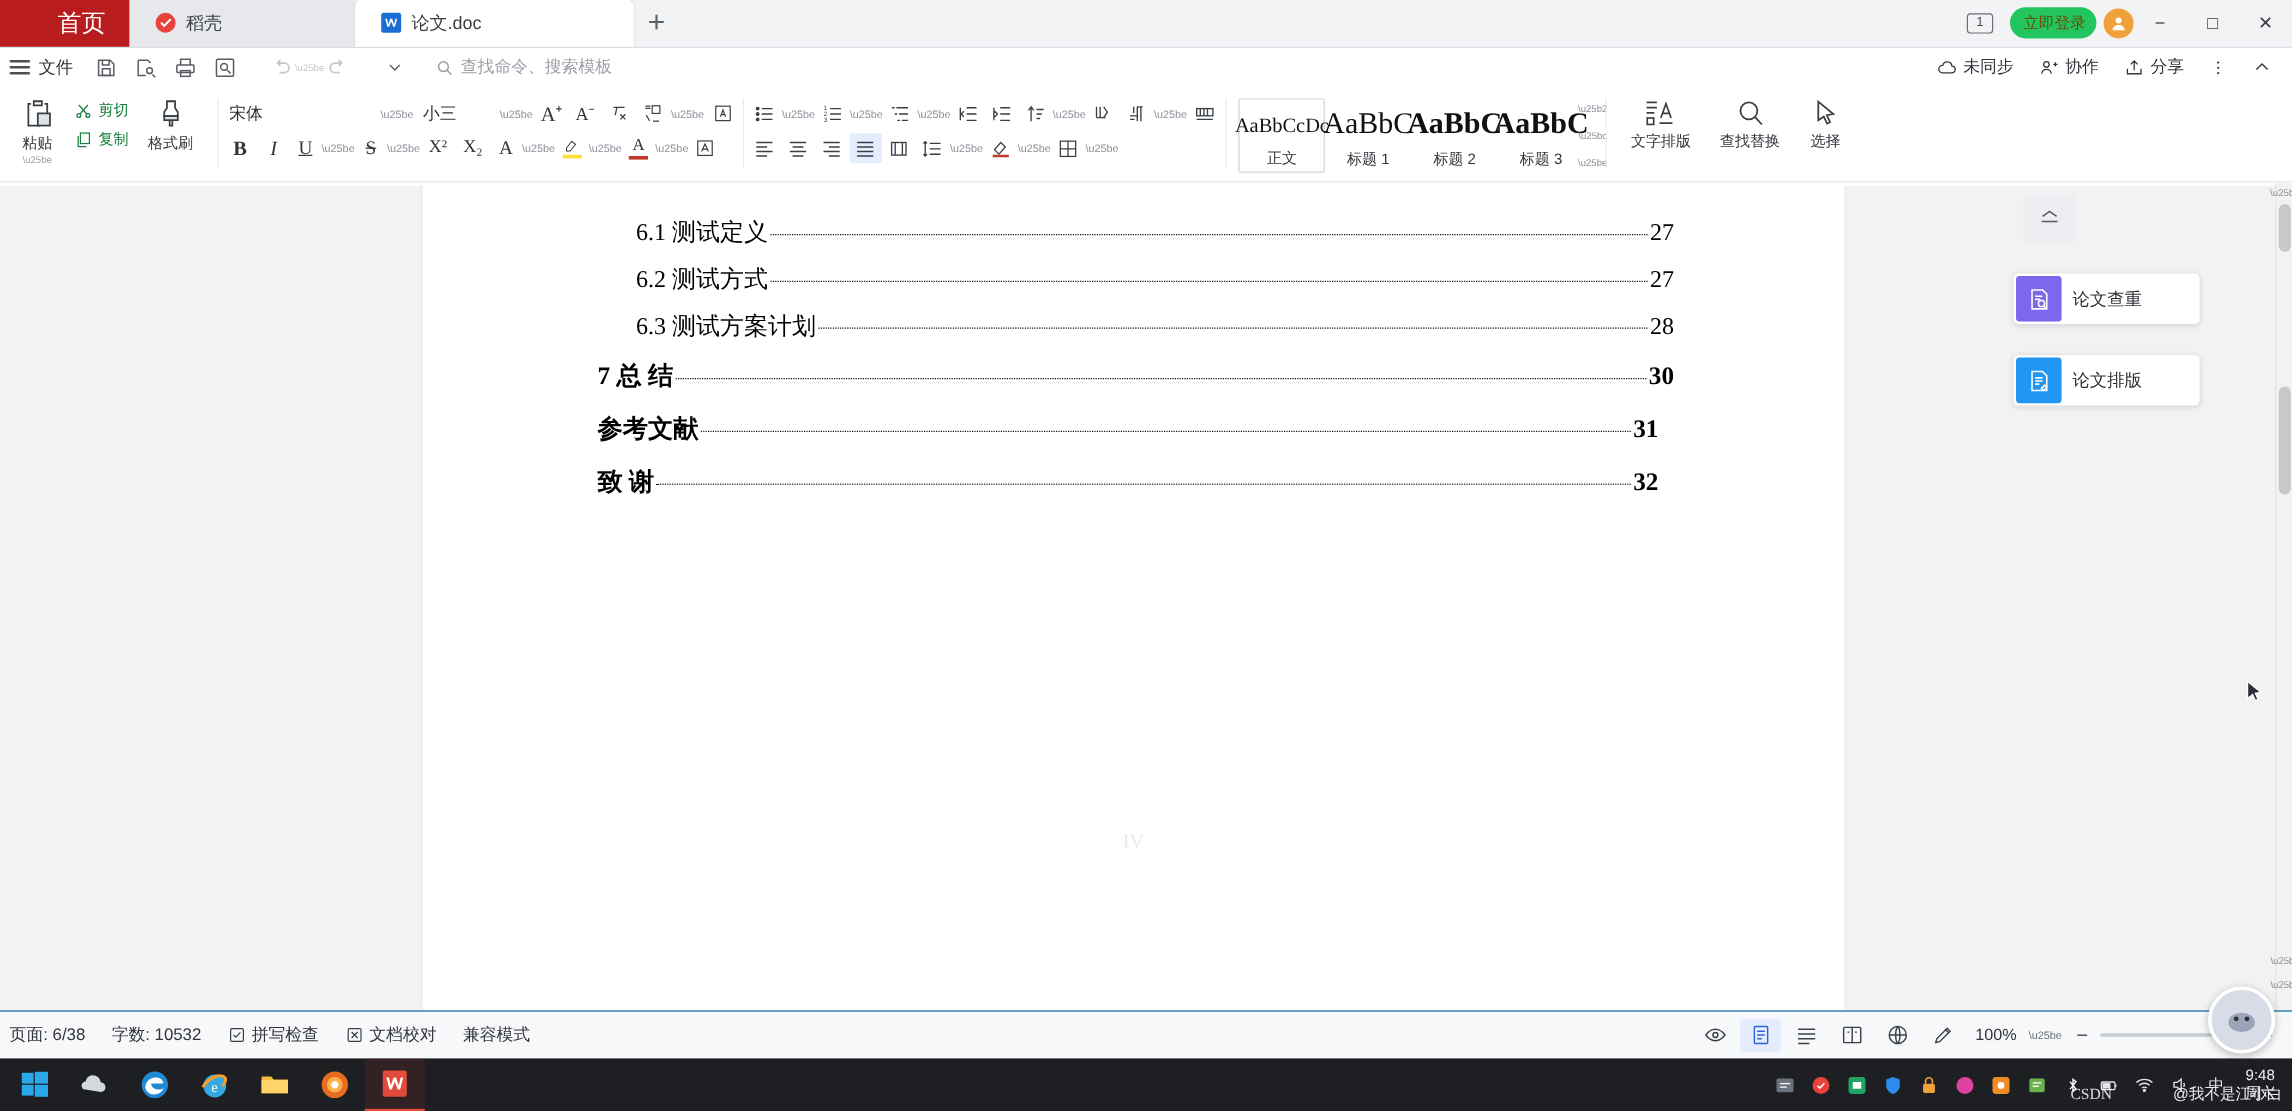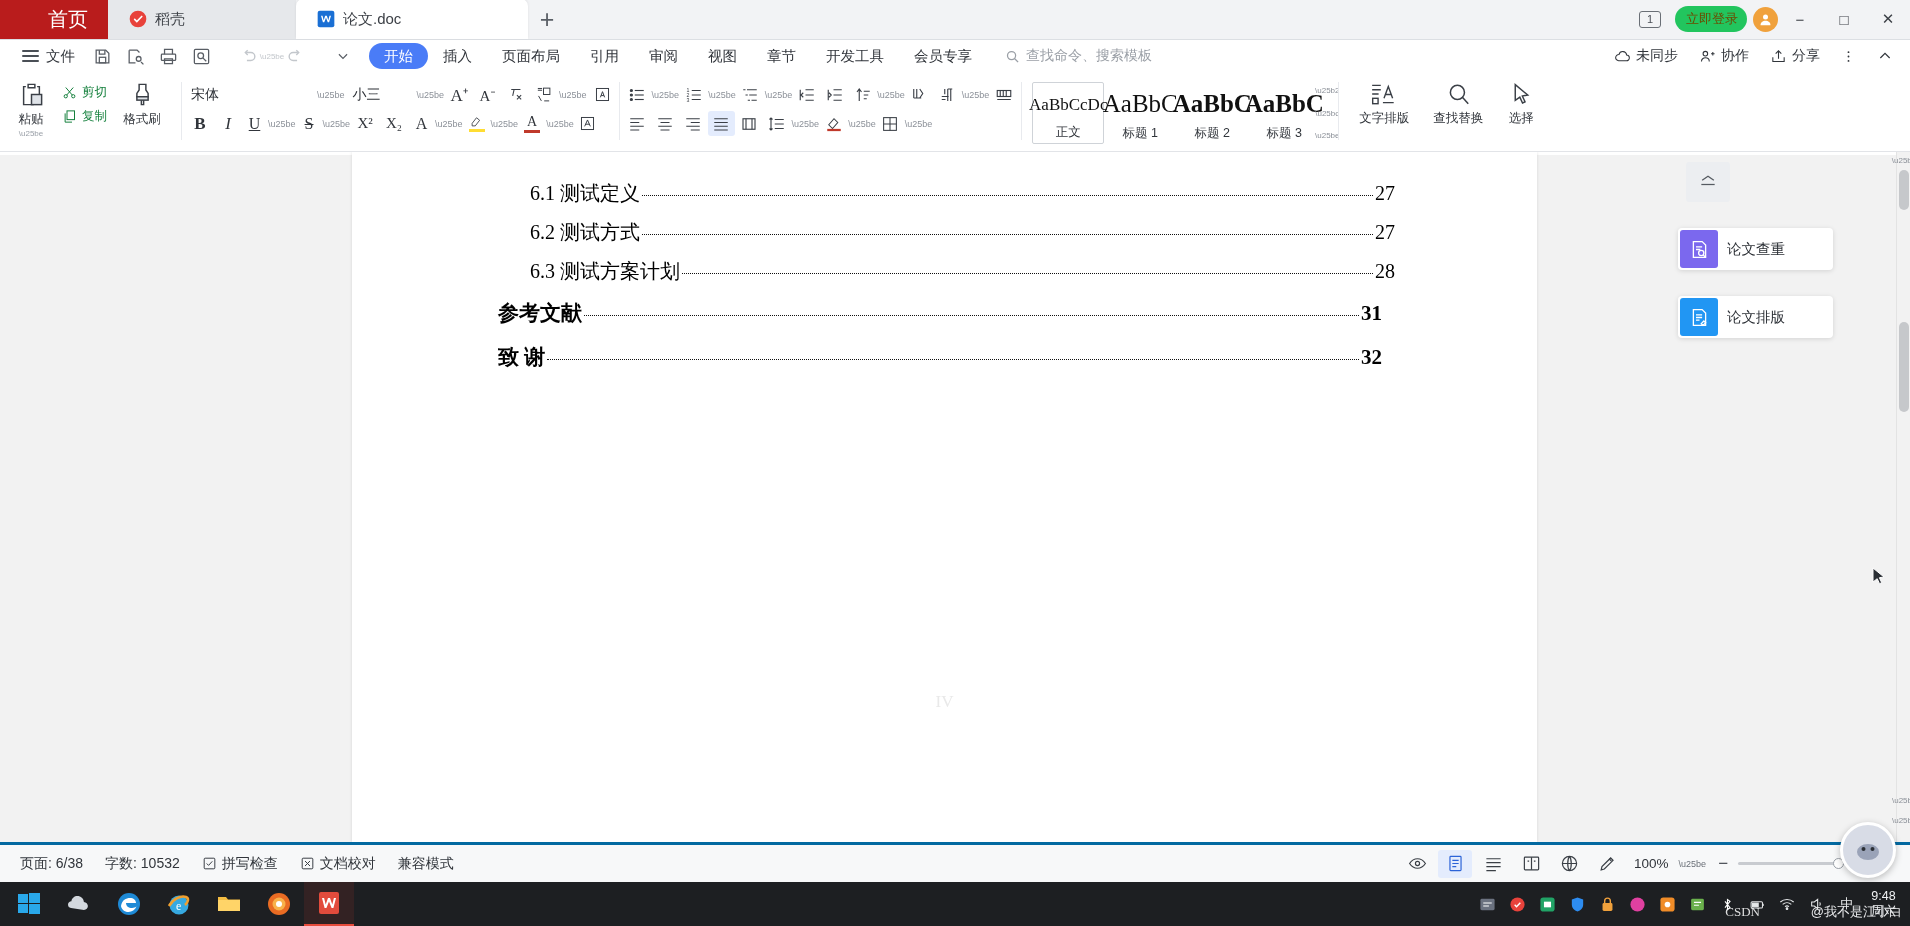--- a/index.html
+++ b/index.html
@@ -58,21 +58,21 @@
     color: #fff; font-size: 13px;
   }
   .wbtn {
     width: 44px; height: 40px; display: flex; align-items: center;
     justify-content: center; font-size: 15px; color: #3b3f45;
   }
 
   
   .menubar {
     height: 32px; display: flex; align-items: center; background: #fff;
-    padding-left: 16px; font-size: 14.5px; color: #31353b; gap: 0;
+    padding-left: 2px; font-size: 14.5px; color: #31353b; gap: 0;
   }
   .m-file { display: flex; align-items: center; gap: 7px; padding: 0 11px 0 6px; }
   .hamburger { display: inline-block; width: 17px; }
   .hamburger i {
     display: block; height: 2px; background: #4a4f56; margin: 3px 0;
     border-radius: 1px;
   }
   .qbtn {
     width: 33px; height: 28px; display: flex; align-items: center;
     justify-content: center; color: #585d64;
@@ -216,22 +216,22 @@
   }
   .vs-arrow {
     position: absolute; left: 0; width: 14px; height: 16px; display: flex;
     align-items: center; justify-content: center; font-size: 8px; color: #8b9098;
   }
   .cursor-arrow { position: absolute; right: 24px; top: 415px; }
 
   
   .statusbar {
     position: absolute; left: 0; right: 0; bottom: 44px; height: 40px;
-    background: #f7f8f9; border-top: 3px solid #0369a1; display: flex;
-    align-items: center; font-size: 14px; color: #31353b; padding: 0 20px;
+    background: #f7f8f9; border-top: 1px solid #0369a1; display: flex;
+    align-items: center; font-size: 14px; color: #31353b; padding: 0 8px;
   }
   .st-item { display: flex; align-items: center; gap: 5px; margin-right: 22px; }
   .st-right { margin-left: auto; display: flex; align-items: center; gap: 4px; }
   .vbtn {
     width: 34px; height: 28px; display: flex; align-items: center;
     justify-content: center; color: #3a3f46;
   }
   .vbtn.on { background: #e4ecfd; border-radius: 3px; }
   .zoomtxt { font-size: 13.5px; color: #31353b; margin: 0 6px; }
   .slider { display: flex; align-items: center; gap: 10px; margin: 0 8px; }
@@ -377,31 +377,20 @@
         <path d="M13 4l3 3-3 3"></path>
     </svg>
   </div>
   <div class="qsep"></div>
   <div class="qbtn">
     <svg width="14" height="14" viewBox="0 0 24 24" fill="none" stroke="currentColor" stroke-width="2">
       <path d="M5 9l7 7 7-7"></path>
     </svg>
   </div>
 
-  <div class="menu-tabs">
-    <div class="mtab sel">开始</div>
-    <div class="mtab">插入</div>
-    <div class="mtab">页面布局</div>
-    <div class="mtab">引用</div>
-    <div class="mtab">审阅</div>
-    <div class="mtab">视图</div>
-    <div class="mtab">章节</div>
-    <div class="mtab">开发工具</div>
-    <div class="mtab">会员专享</div>
-  </div>
 
   <div class="searchbox">
     <svg width="15" height="15" viewBox="0 0 24 24" fill="none" stroke="currentColor" stroke-width="2">
       <circle cx="10.5" cy="10.5" r="6.5"></circle>
         <path d="M15.5 15.5L21 21"></path>
     </svg>
     <span>查找命令、搜索模板</span>
   </div>
 
   <div class="menu-right">
@@ -727,20 +716,25 @@
       <div class="toc-row lvl2">
         <span class="t">6.2 测试方式</span>
         <span class="dots"></span>
         <span class="pg">27</span>
       </div>
       <div class="toc-row lvl2">
         <span class="t">6.3 测试方案计划</span>
         <span class="dots"></span>
         <span class="pg">28</span>
       </div>
+      <div class="toc-row lvl1">
+        <span class="t">7  总  结</span>
+        <span class="dots"></span>
+        <span class="pg">30</span>
+      </div>
       <div class="toc-row lvl1b">
         <span class="t">参考文献</span>
         <span class="dots"></span>
         <span class="pg">31</span>
       </div>
       <div class="toc-row lvl1b">
         <span class="t">致    谢</span>
         <span class="dots"></span>
         <span class="pg">32</span>
       </div>

